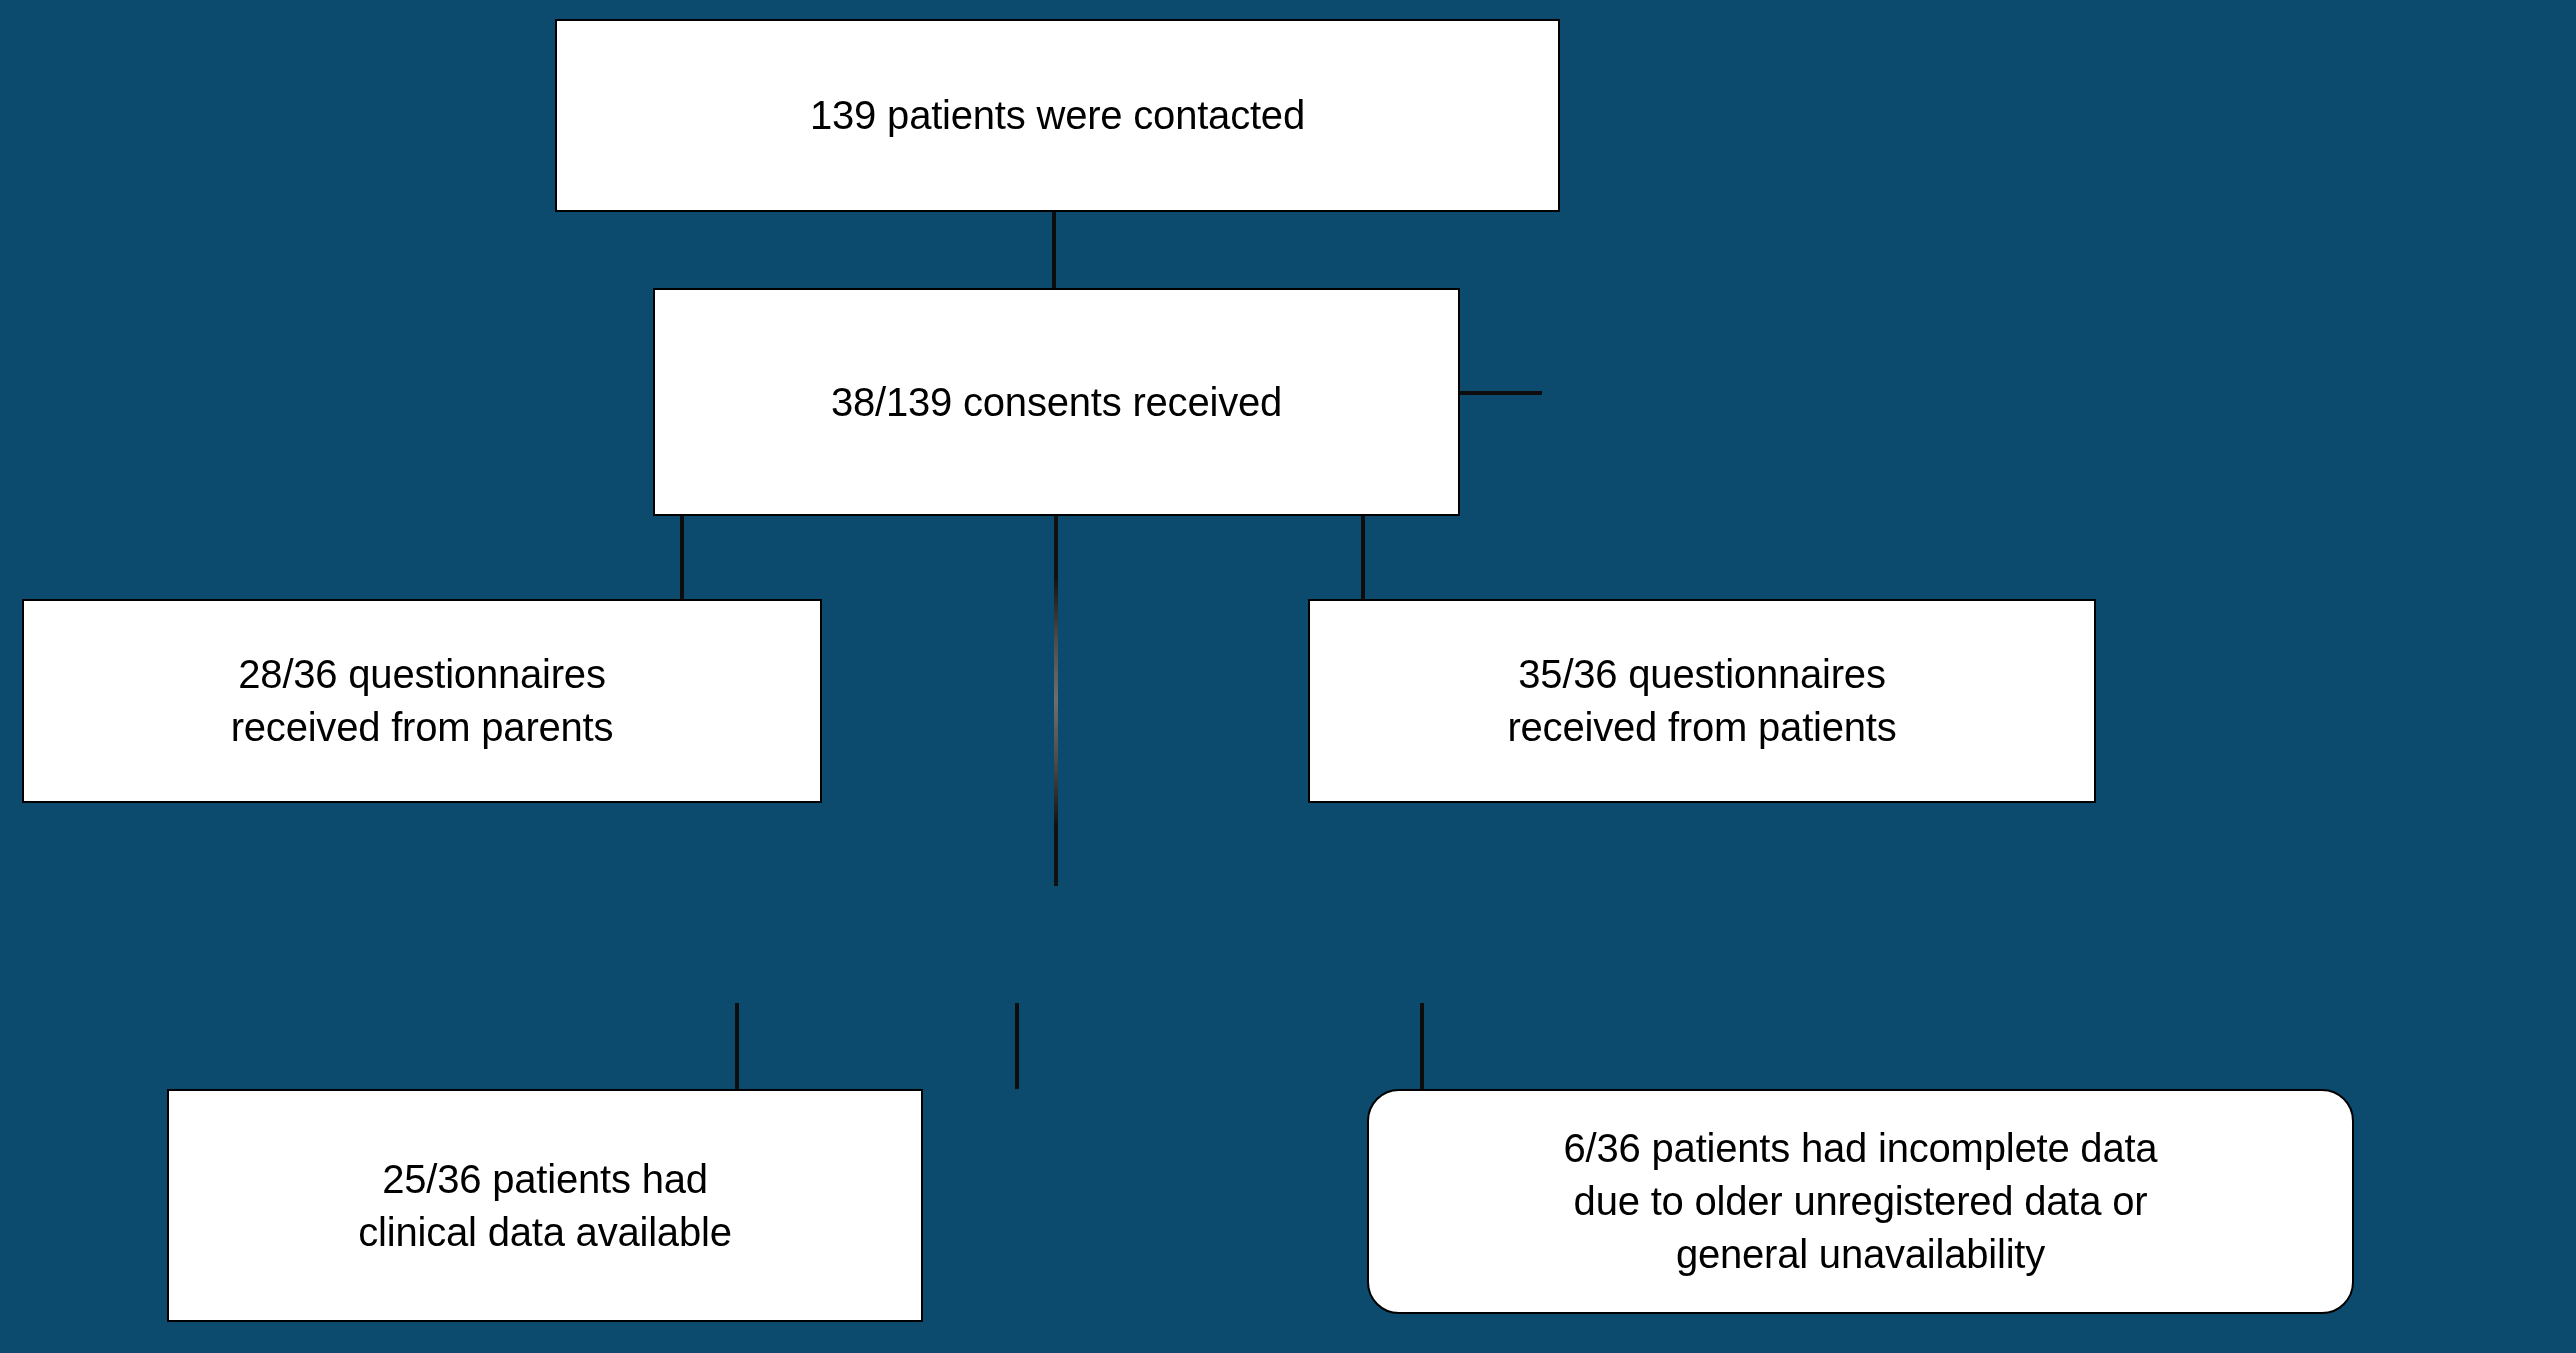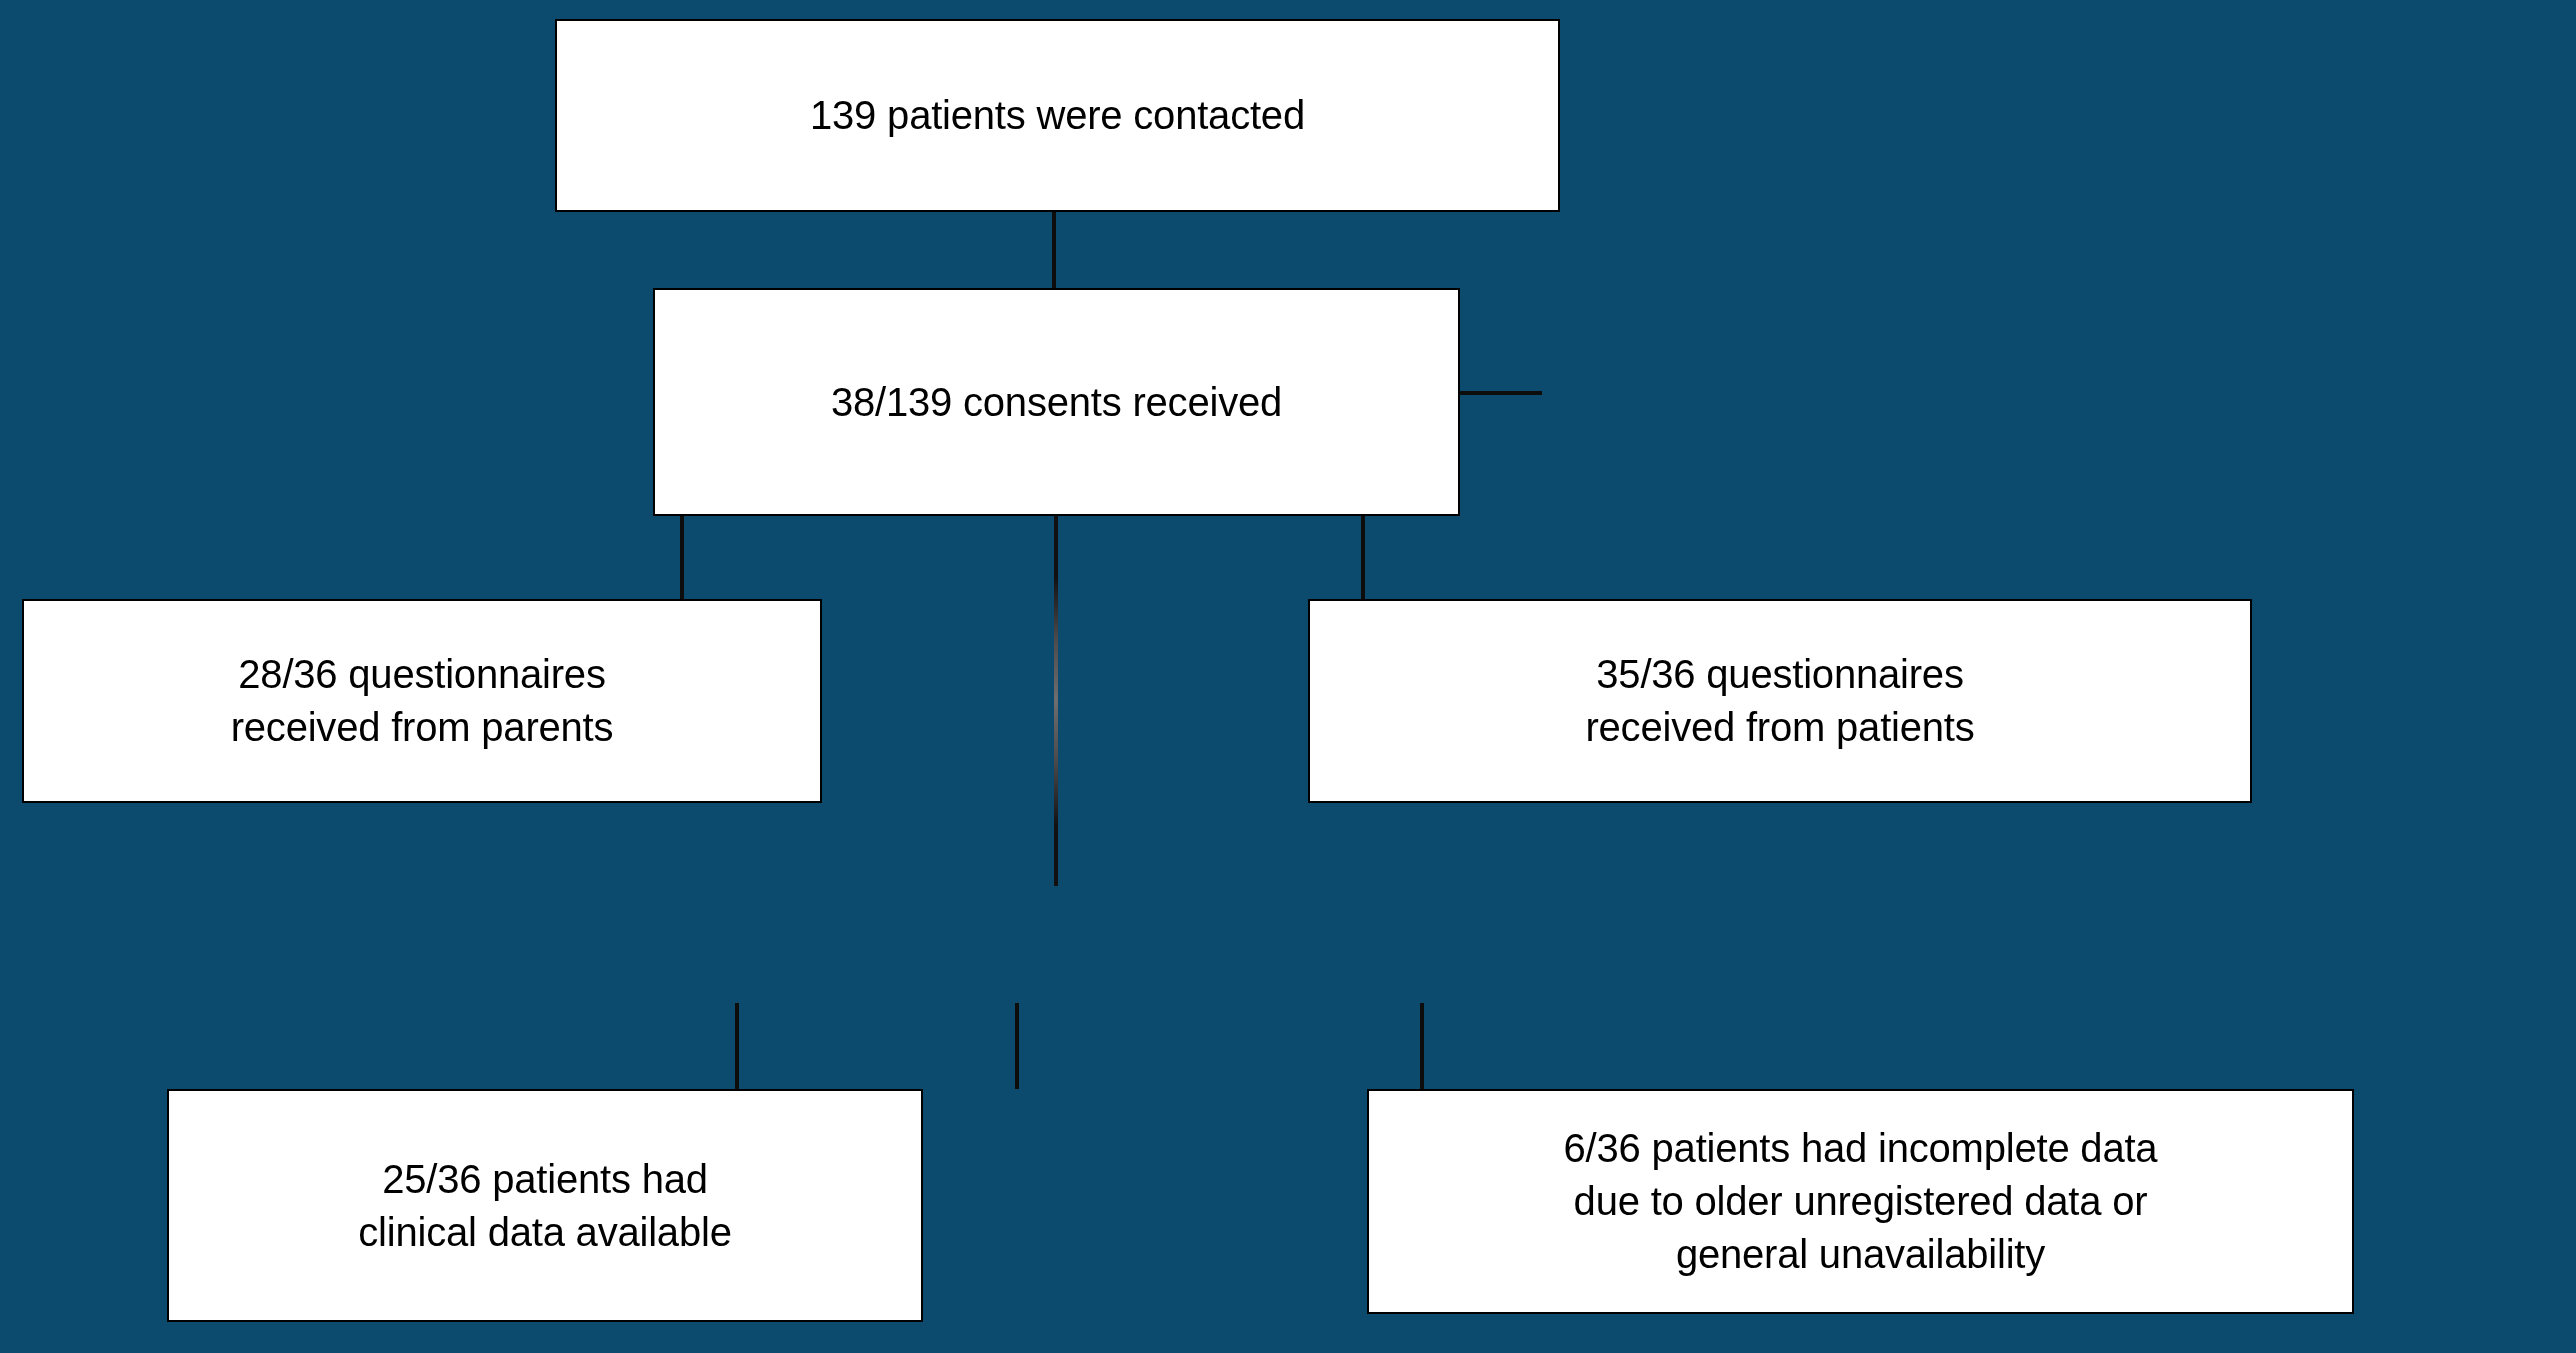--- a/index.html
+++ b/index.html
@@ -78,32 +78,32 @@
   <div class="node" style="left:653px; top:288px; width:807px; height:228px;">
     <span class="label">38/139  consents received</span>
   </div>
 
 
   <div class="node" style="left:22px; top:599px; width:800px; height:204px;">
     <span class="label">28/36  questionnaires
 received from parents</span>
   </div>
 
-  <div class="node" style="left:1308px; top:599px; width:944px; height:204px;">
+  <div class="node" style="left:1308px; top:599px; width:788px; height:204px;">
     <span class="label">35/36  questionnaires
 received from patients</span>
   </div>
 
 
   <div class="node" style="left:167px; top:1089px; width:756px; height:233px;">
     <span class="label">25/36  patients had
 clinical data available</span>
   </div>
 
 
-  <div class="node" style="left:1367px; top:1089px; width:987px; height:225px;">
+  <div class="node" style="left:1367px; top:1089px; width:987px; height:225px;border-radius:32px;">
     <span class="label">6/36 patients had incomplete data
 due to older unregistered data or
 general unavailability</span>
   </div>
 
 </div>
 
 
 </body></html>

